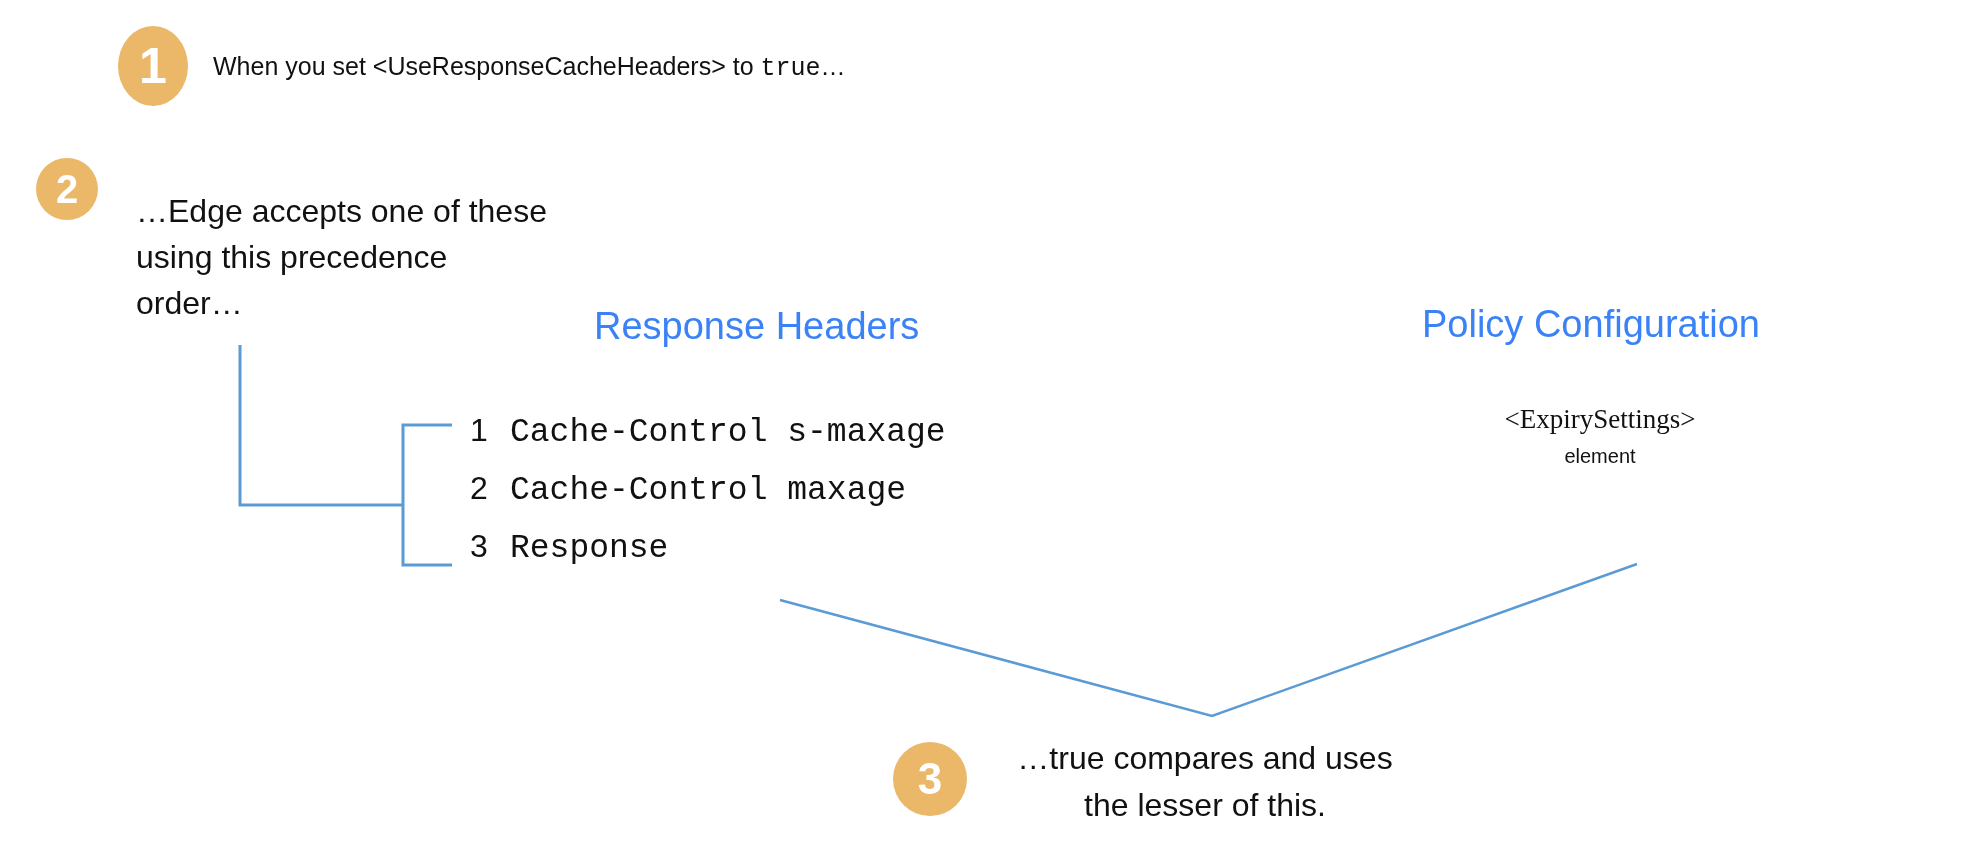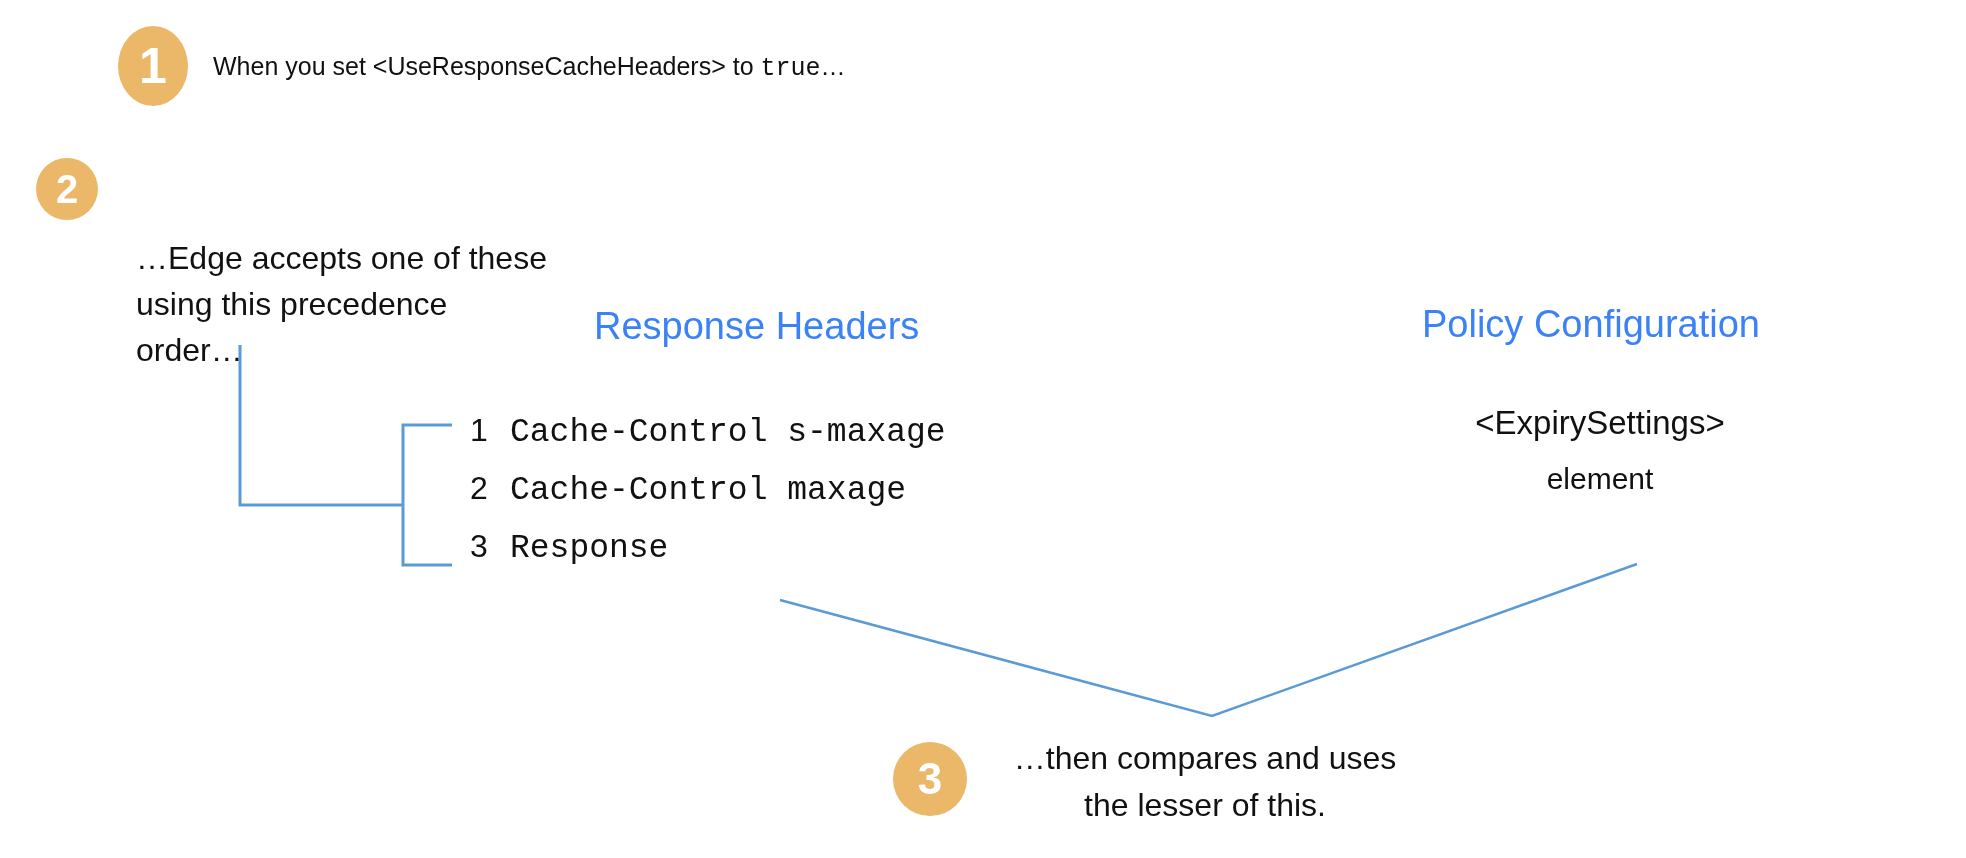--- a/index.html
+++ b/index.html
@@ -81,21 +81,20 @@
     font-size: 25px;
     line-height: 44px;
     white-space: nowrap;
   }
   #step2-text {
     left: 136px;
     top: 188px;
     font-size: 32px;
     line-height: 46px;
     width: 460px;
-    margin-top: 47px;
   }
   #step3-text {
     left: 975px;
     top: 735px;
     font-size: 32px;
     line-height: 47px;
     width: 460px;
     text-align: center;
   }
 
@@ -145,28 +144,28 @@
 
   
   #policy-block {
     position: absolute;
     left: 1380px;
     top: 404px;
     width: 440px;
     text-align: center;
   }
   #policy-element-tag {
-    font-size: 33px;
-    font-family: Liberation Sans, sans-serif;
+    font-size: 27px;
+    font-family: Liberation Serif, serif;
     color: #111111;
     white-space: pre;
   }
   #policy-element-word {
-    margin-top: 20px;
-    font-size: 30px;
+    margin-top: 10px;
+    font-size: 20px;
     font-family: "Liberation Sans", sans-serif;
     color: #111111;
   }
 </style>
 </head>
 <body>
 
 <div id="canvas" style="background: rgb(255, 255, 255);">
 
   <svg id="connectors" viewBox="0 0 1966 858" width="1966" height="858" xmlns="http://www.w3.org/2000/svg">
@@ -212,17 +211,17 @@
   <div class="col-heading" id="heading-policy">Policy Configuration</div>
 
   <div id="policy-block">
     <div id="policy-element-tag">&lt;ExpirySettings&gt;</div>
     <div id="policy-element-word">element</div>
   </div>
 
   <div class="badge" id="badge-3" style="background-color: rgb(234, 184, 104); color: rgb(255, 255, 255);">3</div>
 
   <div class="text-block" id="step3-text">
-    <div>…then compares and uses</div>
+    <div>…true compares and uses</div>
     <div>the lesser of this.</div>
   </div>
 
 </div>
 
 </body></html>

